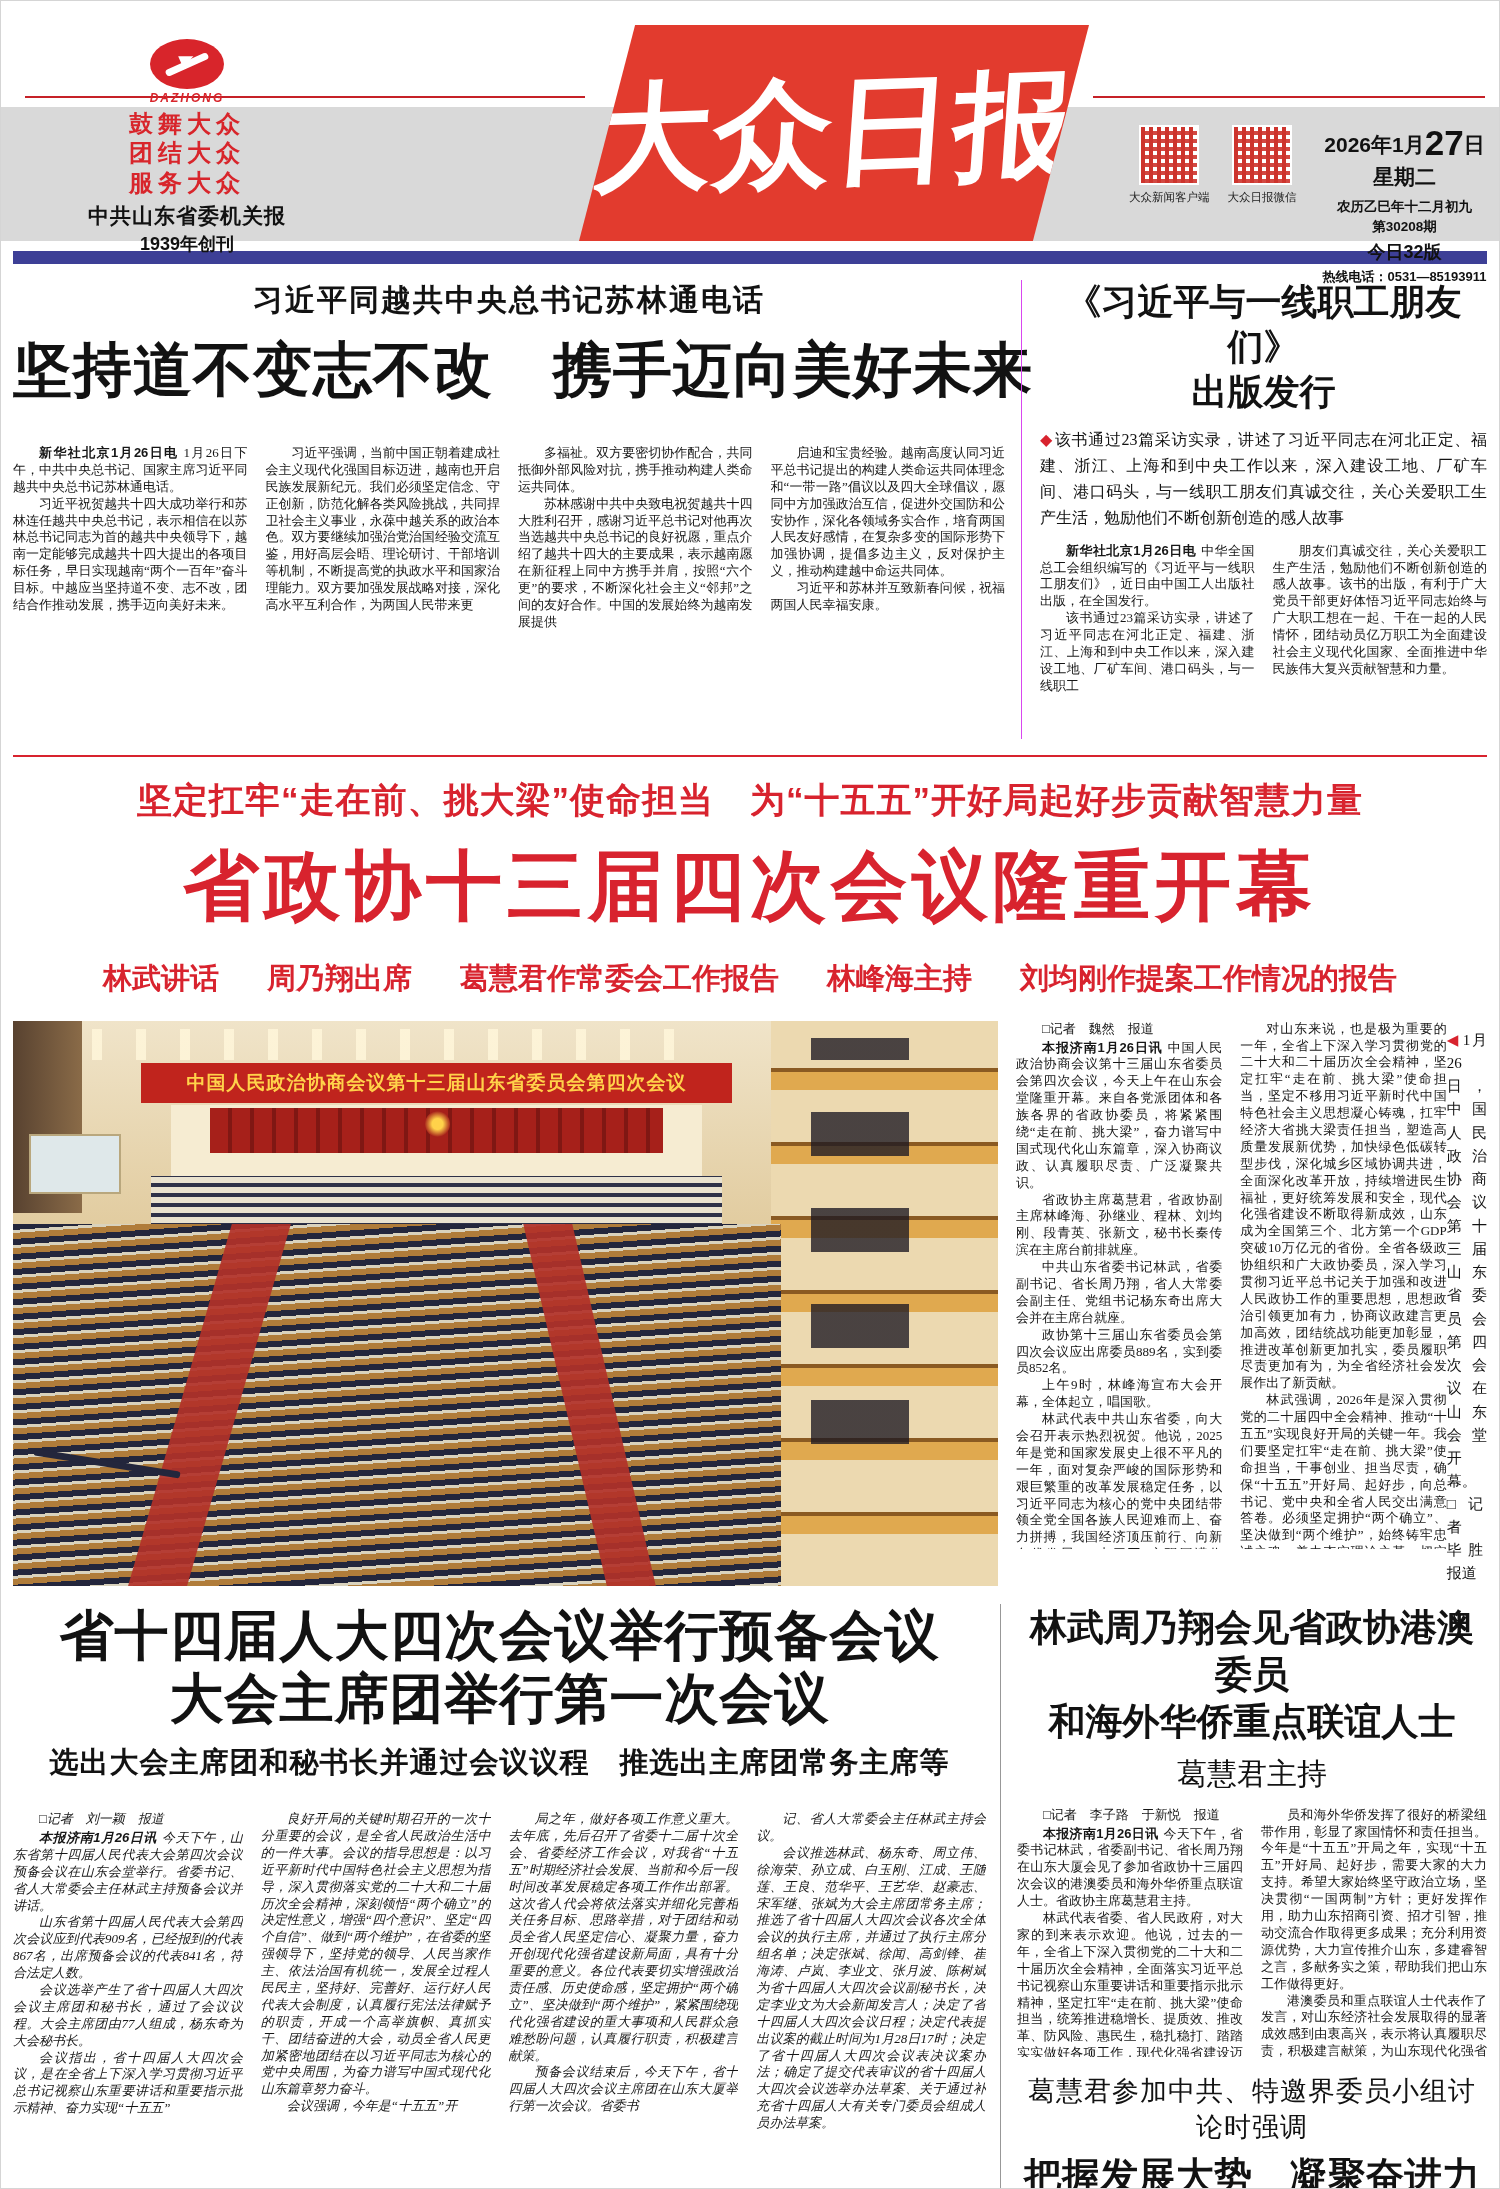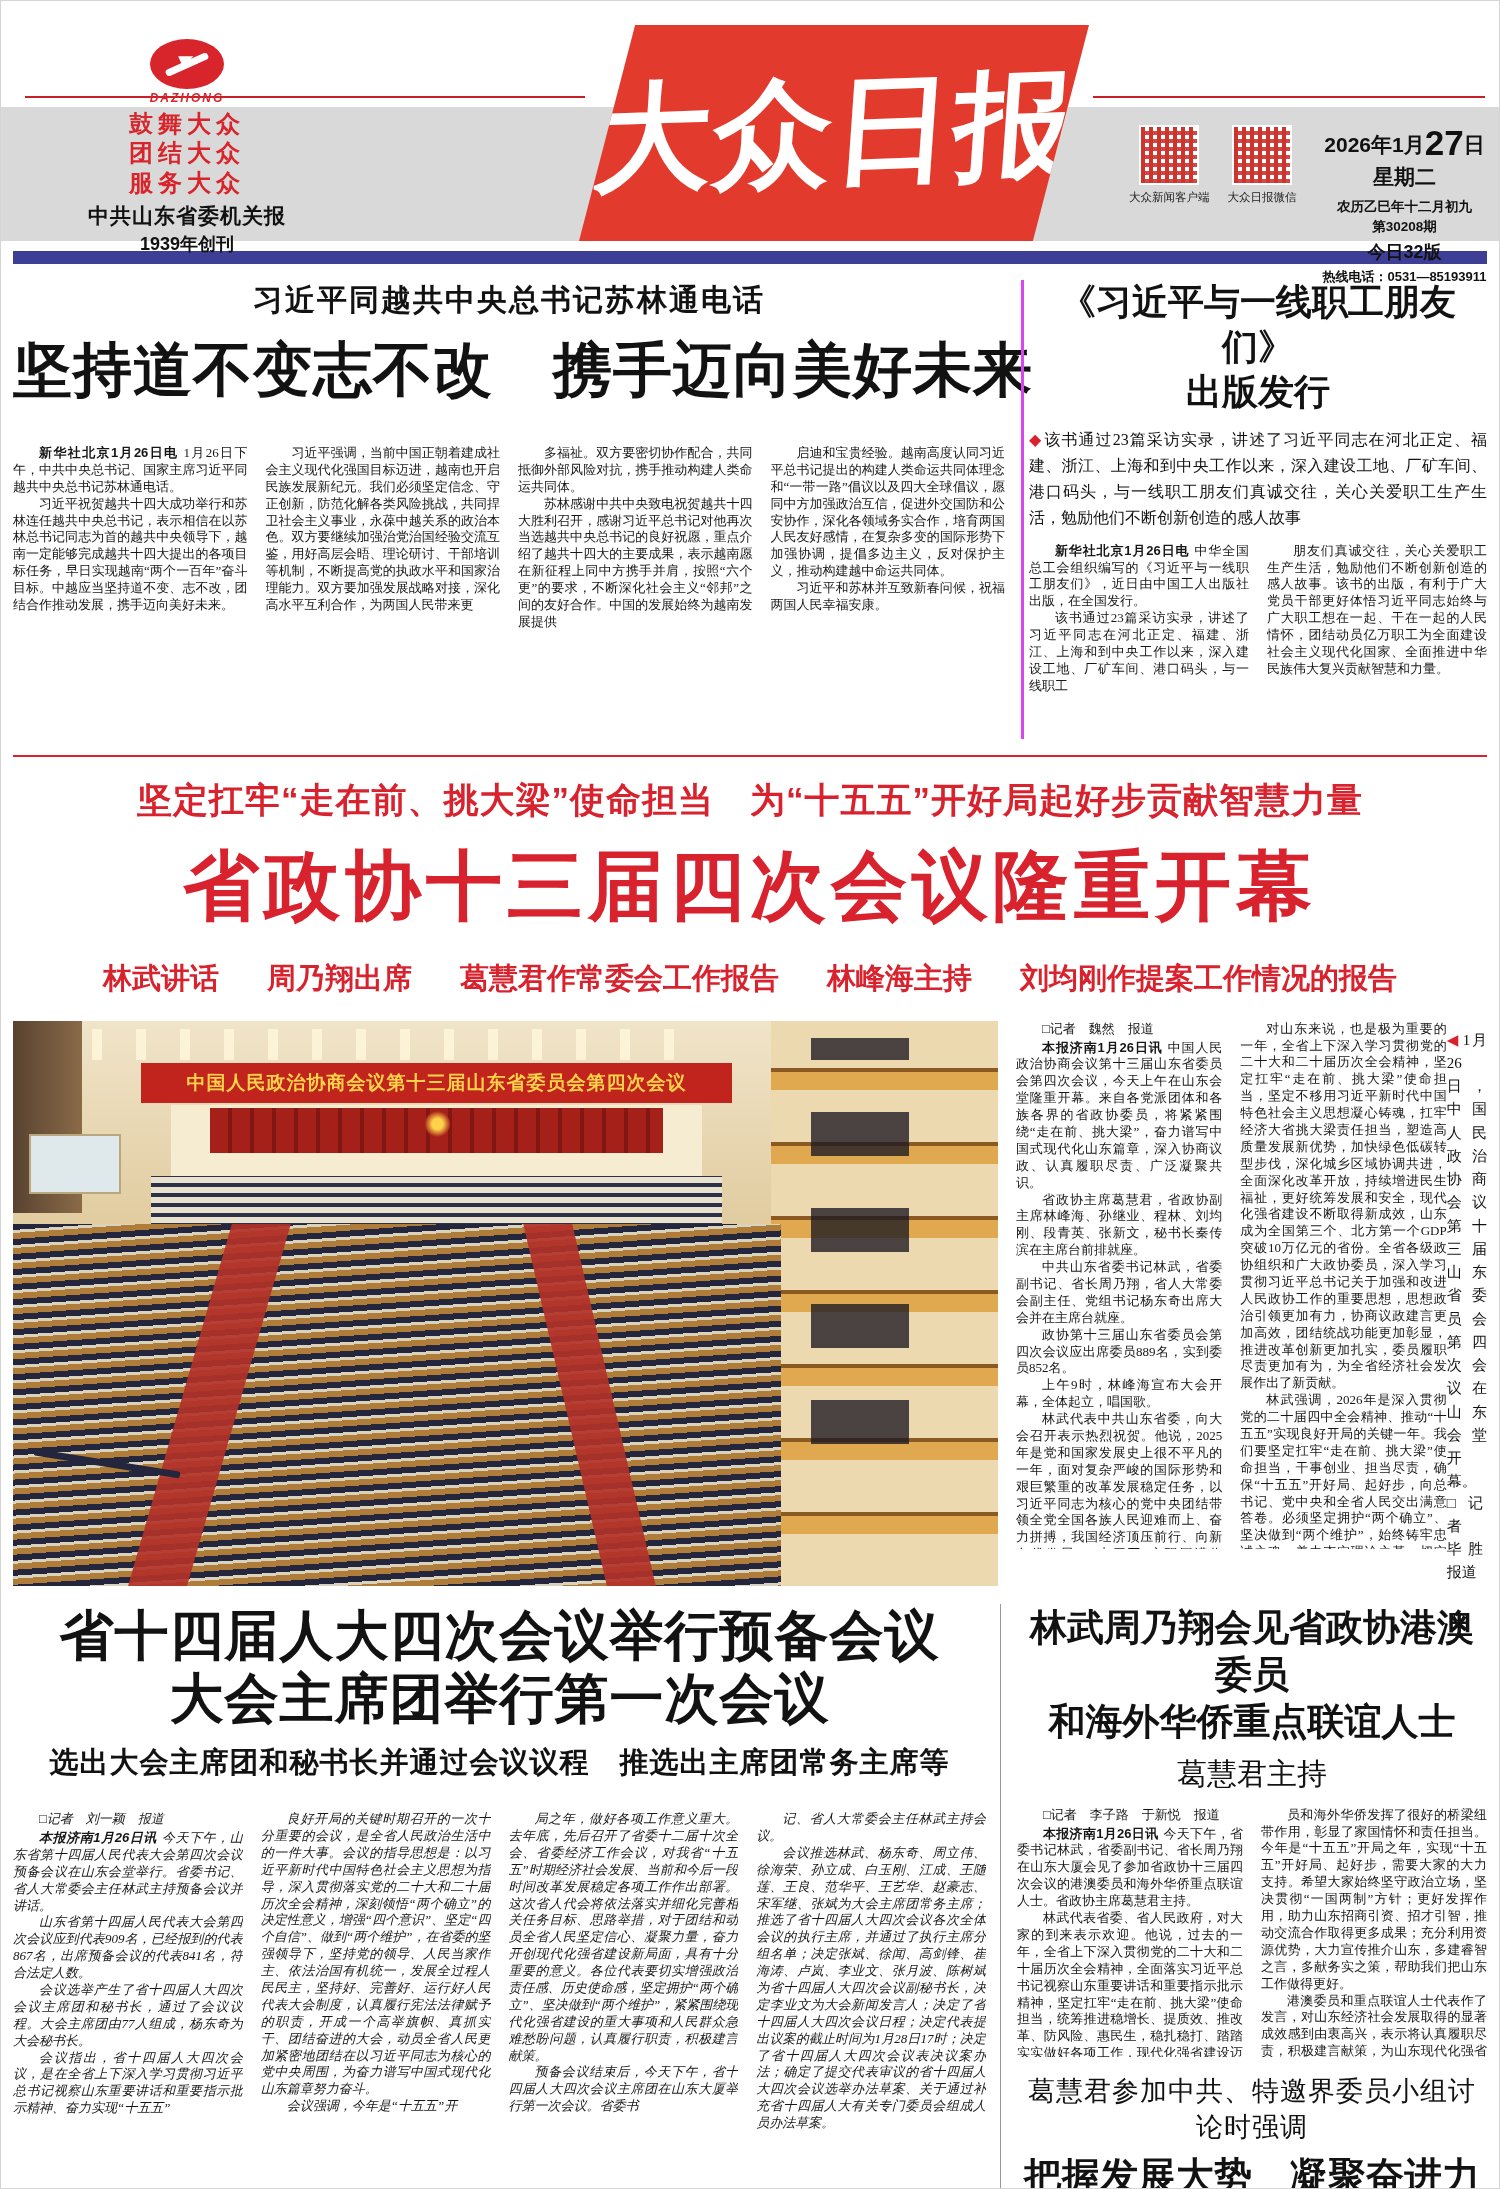--- a/index.html
+++ b/index.html
@@ -48,21 +48,21 @@
   .bcol p{margin:0;text-indent:2em;}
   .byline{text-indent:2em;margin-bottom:2px;}
   .dateline{font-weight:900;font-family:"Liberation Sans","DejaVu Sans",sans-serif;margin-right:5px;}
   
   .top-sec{display:flex;margin:16px 12px 0;}
   .ts-left{width:1008px;padding-right:16px;box-sizing:border-box;}
   .ts-kicker{text-align:center;font-size:30px;font-weight:900;letter-spacing:2px;}
   .ts-headline{text-align:center;font-size:59px;font-weight:900;letter-spacing:1px;margin-top:10px;white-space:nowrap;}
   .ts-left .bcol{height:208px;}
   .ts-left .bodycols{margin-top:34px;}
-  .ts-right{flex:1;border-left:3px solid #d946ef;padding-left:5px;}
+  .ts-right{flex:1;border-left:1px solid #d946ef;padding-left:18px;}
   .bs-h{font-family:"Liberation Serif","DejaVu Serif",serif;text-align:center;font-size:36px;font-weight:900;line-height:1.25;}
   .bs-intro{font-size:16px;line-height:1.62;margin-top:12px;text-align:justify;
             font-family:"Liberation Serif","DejaVu Serif",serif;}
   .diamond{color:#d8232e;margin-right:2px;}
   .ts-right .bodycols{margin-top:12px;}
   .ts-right .bcol{height:196px;}
   
   .redrule{height:2px;background:#d8232e;margin:16px 12px 0;}
   .red-sec{text-align:center;padding:20px 0 12px;color:#d8232e;}
   .rs-kicker{font-size:35px;font-weight:900;letter-spacing:1px;}
@@ -94,21 +94,21 @@
   .ph-aud{position:absolute;left:0;top:36%;width:78%;height:64%;
           background:repeating-linear-gradient(176deg,#23263c 0 6px,#d9d2bd 6px 9px,#b07c3a 9px 15px);}
   .ph-aisle1{position:absolute;left:17%;top:36%;width:6%;height:64%;background:#b23129;transform:skewX(-16deg);opacity:.92;}
   .ph-aisle2{position:absolute;left:56%;top:36%;width:5%;height:64%;background:#b23129;transform:skewX(13deg);opacity:.92;}
   .ph-cam{position:absolute;left:2%;bottom:21%;width:15%;height:7px;background:#23263c;transform:rotate(9deg);border-radius:3px;}
   .cp-right{flex:1;display:flex;flex-direction:row;min-width:0;}
   .cp-right .bcol{height:528px;}
   .cp-caption{margin-top:8px;font-family:"Liberation Serif","DejaVu Serif",serif;font-size:15px;
               line-height:1.55;position:relative;padding-bottom:2px;text-align:justify;}
   .cap-marker{color:#d8232e;font-weight:900;margin-right:3px;}
-  .cap-credit{position:absolute;right:4px;bottom:0;font-family:Liberation Mono, monospace;}
+  .cap-credit{position:absolute;right:4px;bottom:0;}
   
   .bot-sec{display:flex;margin:18px 12px 0;}
   .bs-left{width:988px;padding-right:14px;border-right:1px solid #989898;box-sizing:border-box;}
   .npc-h{text-align:center;font-size:54px;font-weight:900;line-height:1.18;letter-spacing:1px;}
   .npc-sub{text-align:center;font-size:29px;font-weight:900;margin-top:12px;letter-spacing:1px;}
   .bs-left .bodycols{margin-top:28px;font-style:italic;}
   .bs-left .bcol{height:362px;}
   .ed-row{position:relative;height:126px;margin-top:6px;}
   .bs-right{flex:1;padding-left:16px;min-width:0;}
   .mt-h{text-align:center;font-size:37px;font-weight:900;line-height:1.28;}

